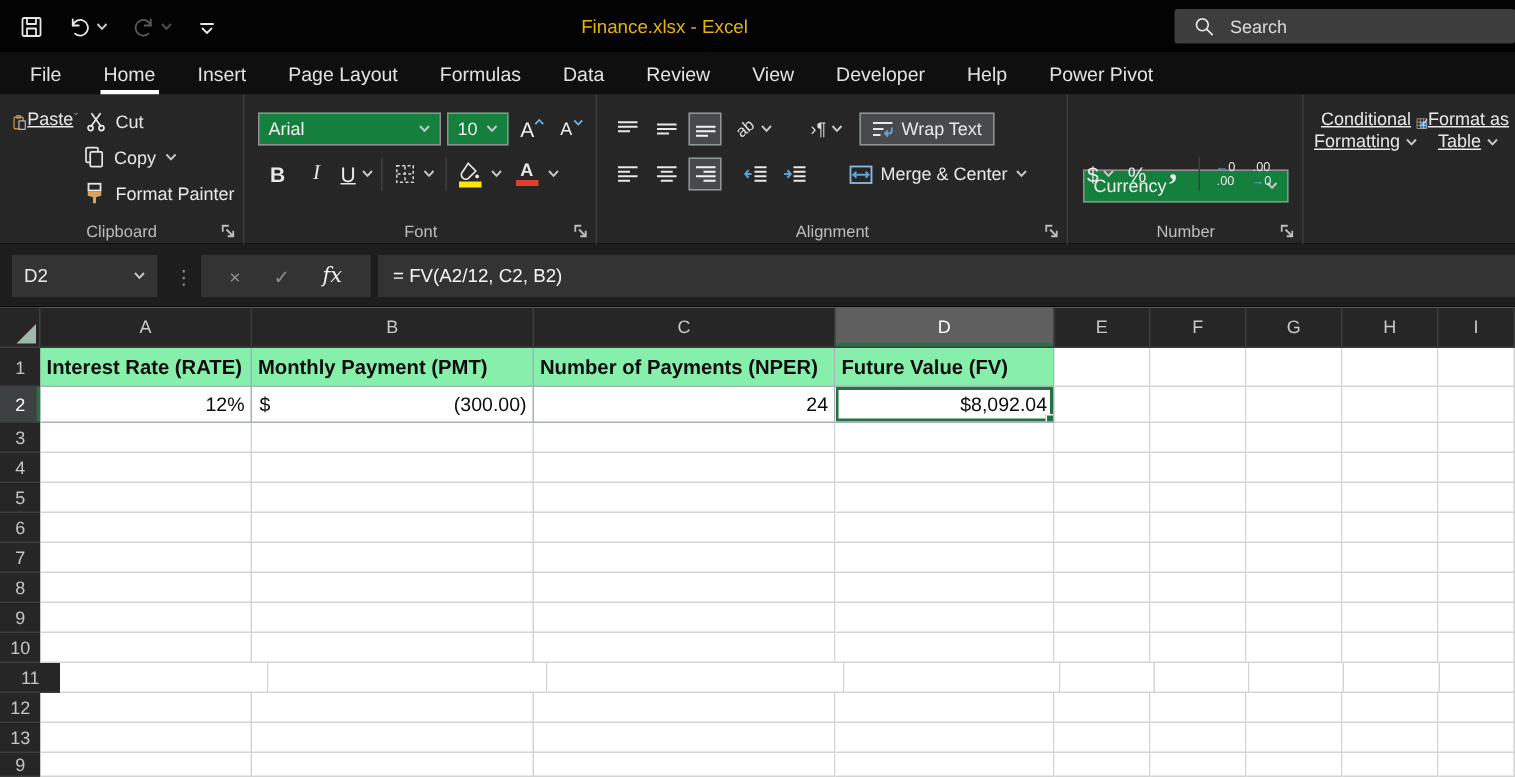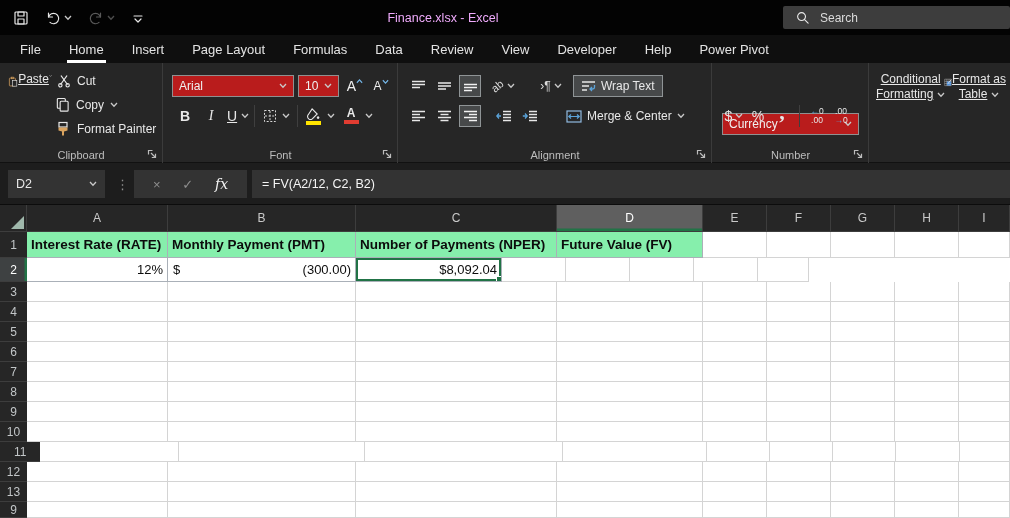--- a/index.html
+++ b/index.html
@@ -13,40 +13,40 @@
   .stroke { fill:none; stroke:#e8e8e8; stroke-width:1.2; stroke-linecap:round; stroke-linejoin:round; }
   .chev { width:8px; height:6px; }
   .chev path { fill:none; stroke:#c9c9c9; stroke-width:1.3; }
 
   
   .titlebar { position:absolute; left:0; top:0; width:100%; height:35px; background:#030303; }
   .qat { position:absolute; left:10px; top:0; height:35px; display:flex; align-items:center; gap:10px; }
   .qat .btn { display:flex; align-items:center; gap:3px; padding:3px; cursor:default; }
   .dim { opacity:.38; }
   .win-title { position:absolute; left:443px; top:0; height:35px; transform:translateX(-50%);
-    display:flex; align-items:center; font-size:12.5px; color:#f0abfc; white-space:nowrap; }
+    display:flex; align-items:center; font-size:12.5px; color:#eab308; white-space:nowrap; }
   .searchbox { position:absolute; left:783px; top:6px; width:227px; height:23px; background:#3d3d3d;
     border-radius:2px; display:flex; align-items:center; gap:10px; padding-left:12px; font-size:12px; color:#dcdcdc; }
 
   
   .tabstrip { position:absolute; left:0; top:35px; width:100%; height:28px; background:#0f0f0f;
     display:flex; align-items:stretch; padding-left:6px; }
   .tab { position:relative; display:flex; align-items:center; padding:0 14px; font-size:13px; color:#e3e3e3; cursor:default; }
   .tab.active::after { content:""; position:absolute; left:12px; right:12px; bottom:0; height:3px; background:#fff; }
 
   
   .ribbon { position:absolute; left:0; top:63px; width:100%; height:100px; background:#262626; border-bottom:1px solid #111; }
   .rgroup { position:absolute; top:0; height:100px; border-right:1px solid #3b3b3b; }
   .rgroup-label { position:absolute; bottom:2px; left:0; right:0; text-align:center; font-size:11px; color:#bdbdbd; }
   .launcher { position:absolute; right:4px; bottom:3px; width:12px; height:12px; cursor:default; }
   .rowicons { position:absolute; display:flex; align-items:center; }
   .ibtn { display:flex; align-items:center; justify-content:center; min-width:22px; height:22px; border:1px solid transparent; cursor:default; }
   .ibtn.sel { background:#47494a; border-color:#8f9496; }
   .small-label { font-size:12px; color:#e8e8e8; white-space:nowrap; }
-  .combo { display:flex; align-items:center; justify-content:space-between; background:#b91c1c;
+  .combo { display:flex; align-items:center; justify-content:space-between; background:#15803d;
     border:1px solid #909090; height:22px; padding:0 6px; font-size:12px; color:#f0f0f0; cursor:default; }
   .vsep { width:1px; height:22px; background:#3f3f3f; }
   .swatchbtn { display:flex; flex-direction:column; align-items:center; justify-content:center; width:20px; height:22px; cursor:default; }
   .swatch { width:15px; height:4px; margin-top:1px; }
   .bigbtn { position:absolute; display:flex; flex-direction:row; align-items:flex-start; cursor:default;text-decoration:underline; }
   .bigbtn .small-label { margin-top:3px; }
   .two-line { text-align:center; font-size:12px; line-height:15px; color:#e8e8e8; white-space:nowrap; }
   .blue { color:#5ba3d9; }
   .mini-dec { display:flex; flex-direction:column; font-size:8.5px; line-height:9px; color:#e8e8e8; align-items:center; cursor:default; }
   .fontctl { font-size:14px; color:#eee; }
@@ -497,20 +497,23 @@
         </div>
         <div class="grow" style="height: 24px;">
           <div class="rowhdr sel" style="width: 27px;">2</div>
           <div class="cell a-right rng" style="width: 141px;">
             <span>12%</span>
           </div>
           <div class="cell a-right rng" style="width: 188px;">
             <span class="prefix">$</span>
             <span>(300.00)</span>
           </div>
+          <div class="cell a-right rng" style="width: 201px;">
+            <span>24</span>
+          </div>
           <div class="cell a-right rng selcell" style="width: 146px;">
             <span>$8,092.04</span>
             <div class="fill-handle"></div>
           </div>
           <div class="cell a-left" style="width: 64px;"></div>
           <div class="cell a-left" style="width: 64px;"></div>
           <div class="cell a-left" style="width: 64px;"></div>
           <div class="cell a-left" style="width: 64px;"></div>
           <div class="cell a-left" style="width: 51px;"></div>
         </div>

